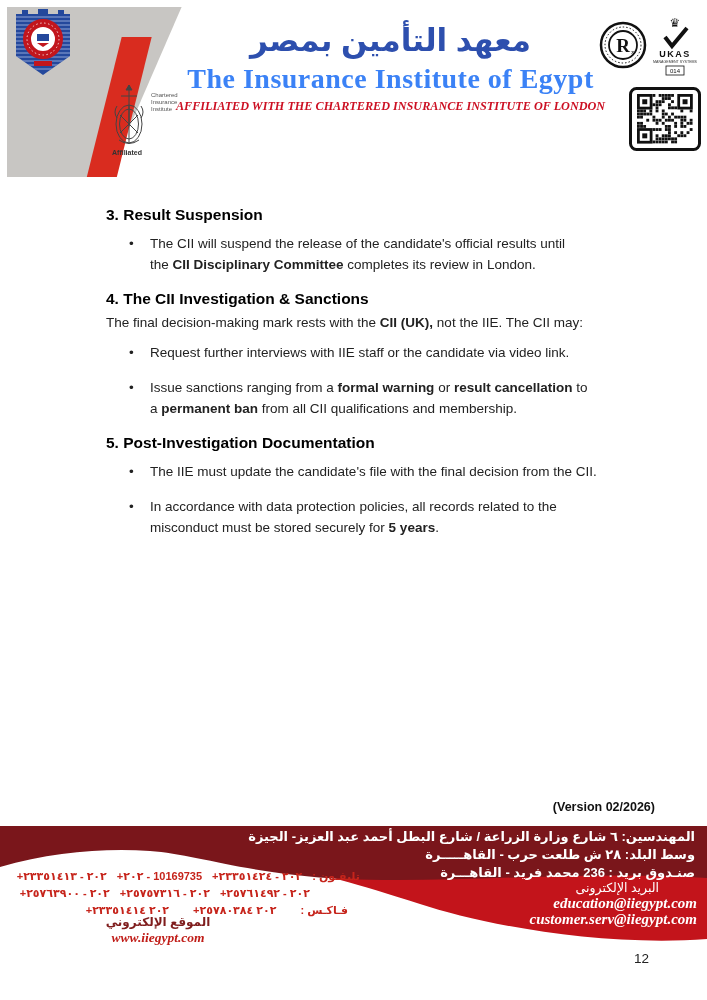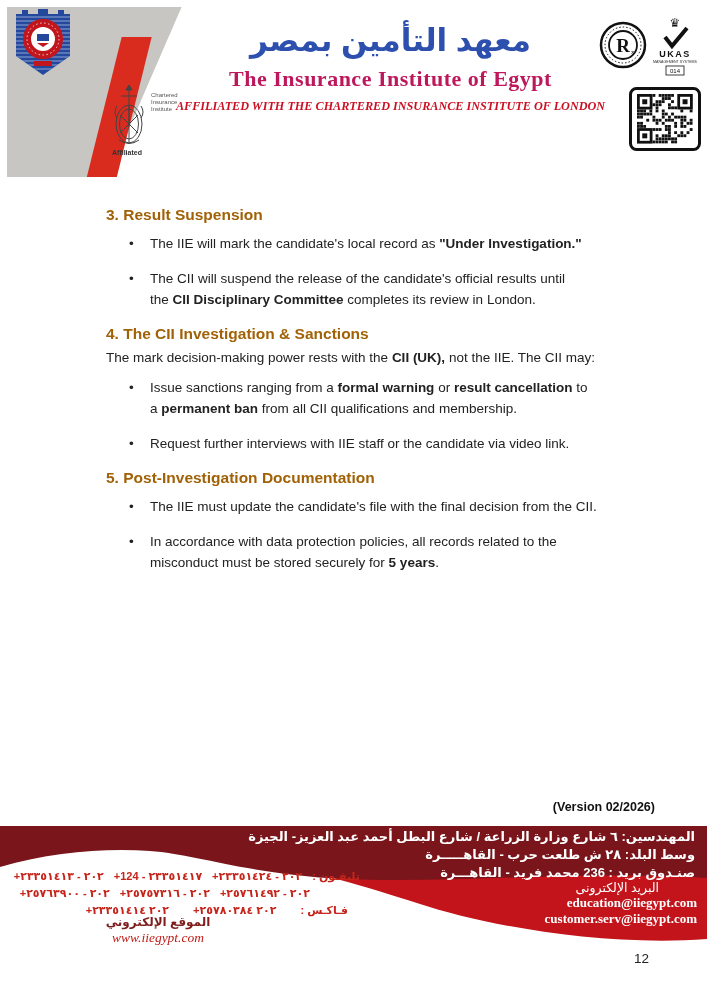--- a/index.html
+++ b/index.html
@@ -12,58 +12,58 @@
   .banner-gray{position:absolute;inset:0;background:#c8c6c3;
     -webkit-clip-path:polygon(0 0,97% 0,56% 100%,0 100%);clip-path:polygon(0 0,97% 0,56% 100%,0 100%);}
   .banner-stripe{position:absolute;left:96px;top:30px;width:30px;height:150px;background:#d92c1f;
     transform:skewX(-14deg);}
   .crest{position:absolute;left:10px;top:9px;}
   .cii-logo{position:absolute;left:110px;top:84px;display:flex;align-items:flex-start;}
   .cii-text{font-size:6px;line-height:7px;color:#555;margin-left:3px;margin-top:8px;}
   .affiliated-label{position:absolute;left:112px;top:149px;font-size:7px;font-weight:bold;color:#333;}
   .titles{position:absolute;left:163px;top:20px;width:455px;text-align:center;}
   .title-ar{font-size:31px;line-height:42px;color:#2d4fae;font-weight:bold;direction:rtl;}
-  .title-en{font-family:"Liberation Serif","DejaVu Serif",serif;font-weight:bold;font-size:22px;
-    line-height:34px;color:#be185d;letter-spacing:.5px;white-space:nowrap;}
+  .title-en{font-family:"Liberation Serif","DejaVu Serif",serif;font-weight:bold;font-size:28px;
+    line-height:34px;color:#3b82f6;letter-spacing:.5px;white-space:nowrap;}
   .title-aff{font-family:"Liberation Serif","DejaVu Serif",serif;font-weight:bold;font-style:italic;
     font-size:12.2px;line-height:16px;color:#cc1023;margin-top:2px;white-space:nowrap;}
   .qmark{position:absolute;left:598px;top:20px;}
   .ukas-mark{position:absolute;left:653px;top:15px;}
   .qr-wrap{position:absolute;left:629px;top:87px;}
   
   .content{position:absolute;left:106px;top:206px;width:560px;}
-  .sec-heading{font-size:15.5px;font-weight:bold;color:#a16207;margin:15px 0 4px;}
+  .sec-heading{font-size:15.5px;font-weight:bold;color:#000000;margin:15px 0 4px;}
   .sec-heading:first-child{margin-top:0;}
   .sec-intro{font-size:13.5px;line-height:21px;margin:3px 0 0;}
   ul.bullets{list-style:none;margin:3px 0 10px;padding:0;}
   ul.bullets li{position:relative;padding-left:44px;margin:9px 0 14px;font-size:13.5px;line-height:21px;}
   ul.bullets li::before{content:"\2022";position:absolute;left:23px;top:0;font-size:13.5px;}
   .b{font-weight:bold;}
   .version-note{position:absolute;right:52px;top:800px;font-size:12.5px;font-weight:bold;color:#111;}
   
   .footer{position:absolute;left:0;top:824px;width:707px;height:126px;}
   .footer svg.bg{position:absolute;inset:0;}
   .f-address{position:absolute;top:4px;right:12px;left:180px;direction:rtl;text-align:right;
     color:#fff;font-size:13px;line-height:18px;font-weight:bold;}
   .f-address .ind{margin-left:0;margin-right:0;padding-left:84px;}
   .f-address div{white-space:nowrap;}
   .f-address .ind{padding-left:0;margin-left:84px;}
   .f-email-label{position:absolute;top:56px;right:48px;color:#fff;font-weight:normal;font-size:12.5px;direction:rtl;}
   .f-emails{position:absolute;top:71px;right:10px;text-align:right;color:#fff;
-    font-family:"Liberation Serif","DejaVu Serif",serif;font-weight:bold;
-    font-size:13px;line-height:16px;}
+    font-family:"Liberation Serif","DejaVu Serif",serif;font-weight:bold;font-style:italic;
+    font-size:15px;line-height:16px;}
   .f-phones{position:absolute;top:46px;left:8px;width:352px;direction:rtl;color:#c6241b;
     font-weight:bold;font-size:11px;}
   .f-phones .prow{display:flex;gap:10px;justify-content:flex-start;margin-bottom:4px;white-space:nowrap;}
   .f-phones .prow.row2{padding-right:50px;}
   .f-phones .prow.row3{gap:24px;padding-right:12px;}
   .f-phones .num{direction:ltr;unicode-bidi:isolate;}
   .f-web{position:absolute;top:91px;left:58px;width:200px;text-align:center;direction:rtl;}
   .f-web .wlabel{color:#7f1d1d;font-weight:bold;font-size:12px;line-height:15px;}
-  .f-web .wurl{color:#c01c17;font-weight:normal;font-style:italic;direction:ltr;
+  .f-web .wurl{color:#c01c17;font-weight:bold;font-style:italic;direction:ltr;
     font-family:"Liberation Serif","DejaVu Serif",serif;font-size:13.5px;line-height:16px;}
   .page-number{position:absolute;right:58px;top:951px;font-size:13.5px;color:#222;}
 </style>
 </head>
 <body>
 
 <div class="page">
 
   <div>
     <div class="banner-shape">
@@ -265,28 +265,27 @@
         <rect x="53.57000000000001" y="12.27" width="4.960000000000001" height="4.960000000000001" fill="#111"></rect>
         <rect x="8" y="41.1" width="15.5" height="15.5" fill="#111"></rect>
         <rect x="10.79" y="43.89" width="9.920000000000002" height="9.920000000000002" fill="#fff"></rect>
         <rect x="13.27" y="46.370000000000005" width="4.960000000000001" height="4.960000000000001" fill="#111"></rect>
       </svg>
   </div>
 
   <div class="content">
       <div class="sec-heading">3. Result Suspension</div>
       <ul class="bullets">
-        <li><span>The IIE will mark the candidate's local record as </span><span class="b">"Under Investigation."</span></li>
         <li><span>The CII will suspend the release of the candidate's official results until</span><br><span>the </span><span class="b">CII Disciplinary Committee</span><span> completes its review in London.</span></li>
       </ul>
       <div class="sec-heading">4. The CII Investigation &amp; Sanctions</div>
-      <div class="sec-intro"><span>The mark decision-making power rests with the </span><span class="b">CII (UK),</span><span> not the IIE. The CII may:</span></div>
+      <div class="sec-intro"><span>The final decision-making mark rests with the </span><span class="b">CII (UK),</span><span> not the IIE. The CII may:</span></div>
       <ul class="bullets">
+        <li><span>Request further interviews with IIE staff or the candidate via video link.</span></li>
         <li><span>Issue sanctions ranging from a </span><span class="b">formal warning</span><span> or </span><span class="b">result cancellation</span><span> to</span><br><span>a </span><span class="b">permanent ban</span><span> from all CII qualifications and membership.</span></li>
-        <li><span>Request further interviews with IIE staff or the candidate via video link.</span></li>
       </ul>
       <div class="sec-heading">5. Post-Investigation Documentation</div>
       <ul class="bullets">
         <li><span>The IIE must update the candidate's file with the final decision from the CII.</span></li>
         <li><span>In accordance with data protection policies, all records related to the</span><br><span>misconduct must be stored securely for </span><span class="b">5 years</span><span>.</span></li>
       </ul>
     </div>
 
   <div class="version-note">(Version 02/2026)</div>
 
@@ -305,21 +304,21 @@
     <div class="f-email-label">البريد الإلكترونى</div>
     <div class="f-emails">
         <div>education@iiegypt.com</div>
         <div>customer.serv@iiegypt.com</div>
       </div>
 
     <div class="f-phones">
         <div class="prow">
           <span>تليفـون :</span>
           <span class="num">+٢٠٢ - ٢٣٣٥١٤٢٤</span>
-          <span class="num">+124 - ٢٣٣٥١٤١٧</span>
+          <span class="num">+٢٠٢ - 10169735</span>
           <span class="num">+٢٠٢ - ٢٣٣٥١٤١٣</span>
         </div>
         <div class="prow row2">
           <span class="num">+٢٠٢ - ٢٥٧٦١٤٩٢</span>
           <span class="num">+٢٠٢ - ٢٥٧٥٧٣١٦</span>
           <span class="num">+٢٠٢ - ٢٥٧٦٣٩٠٠</span>
         </div>
         <div class="prow row3">
           <span>فـاكـس :</span>
           <span class="num">+٢٠٢ ٢٥٧٨٠٣٨٤</span>

